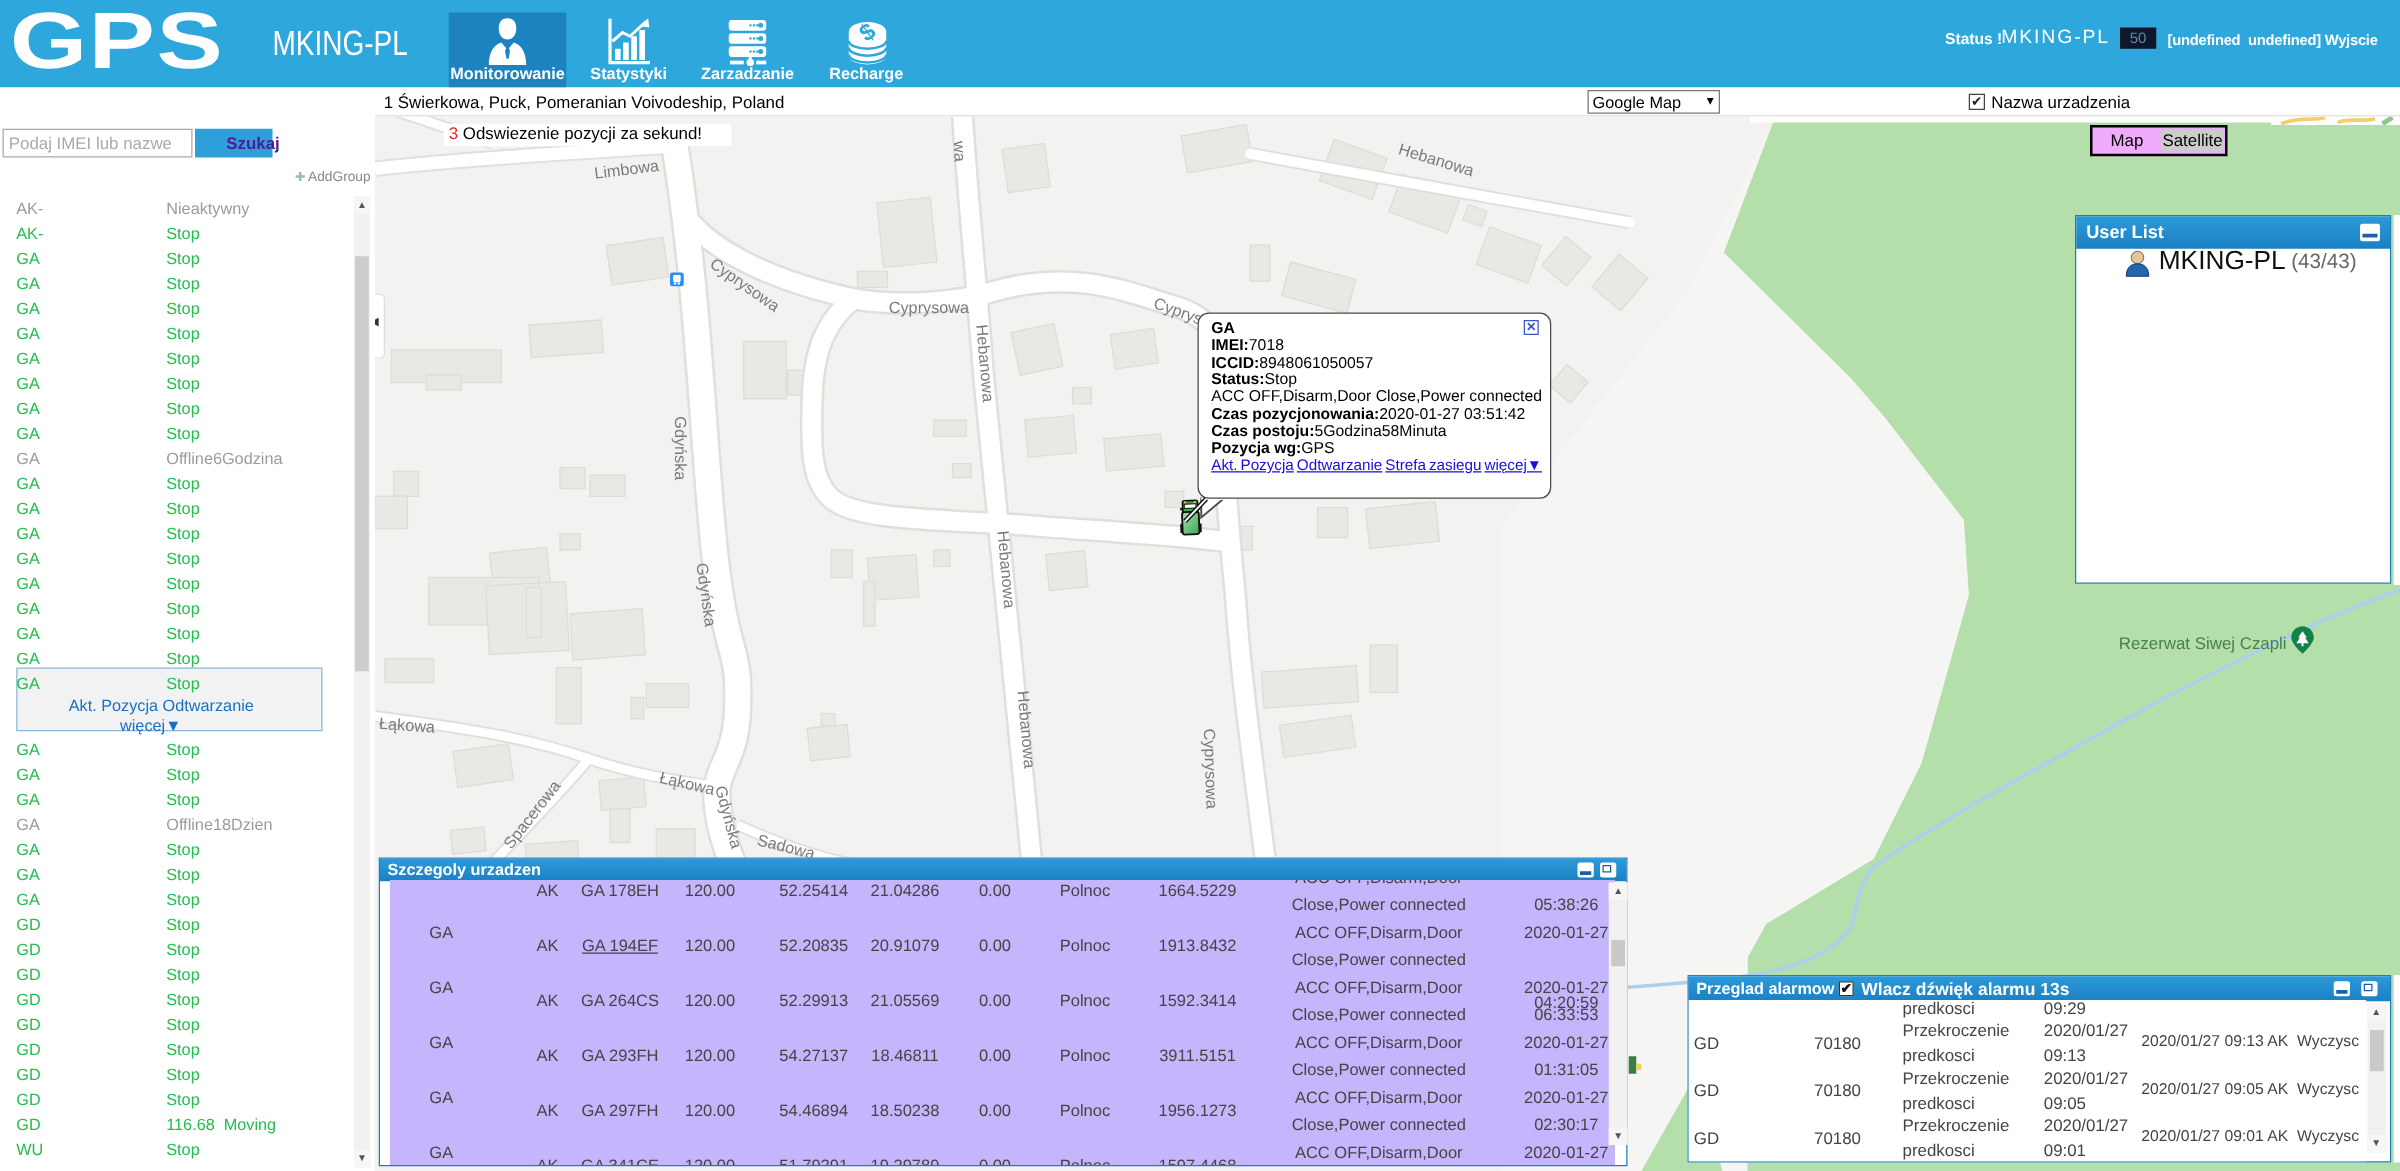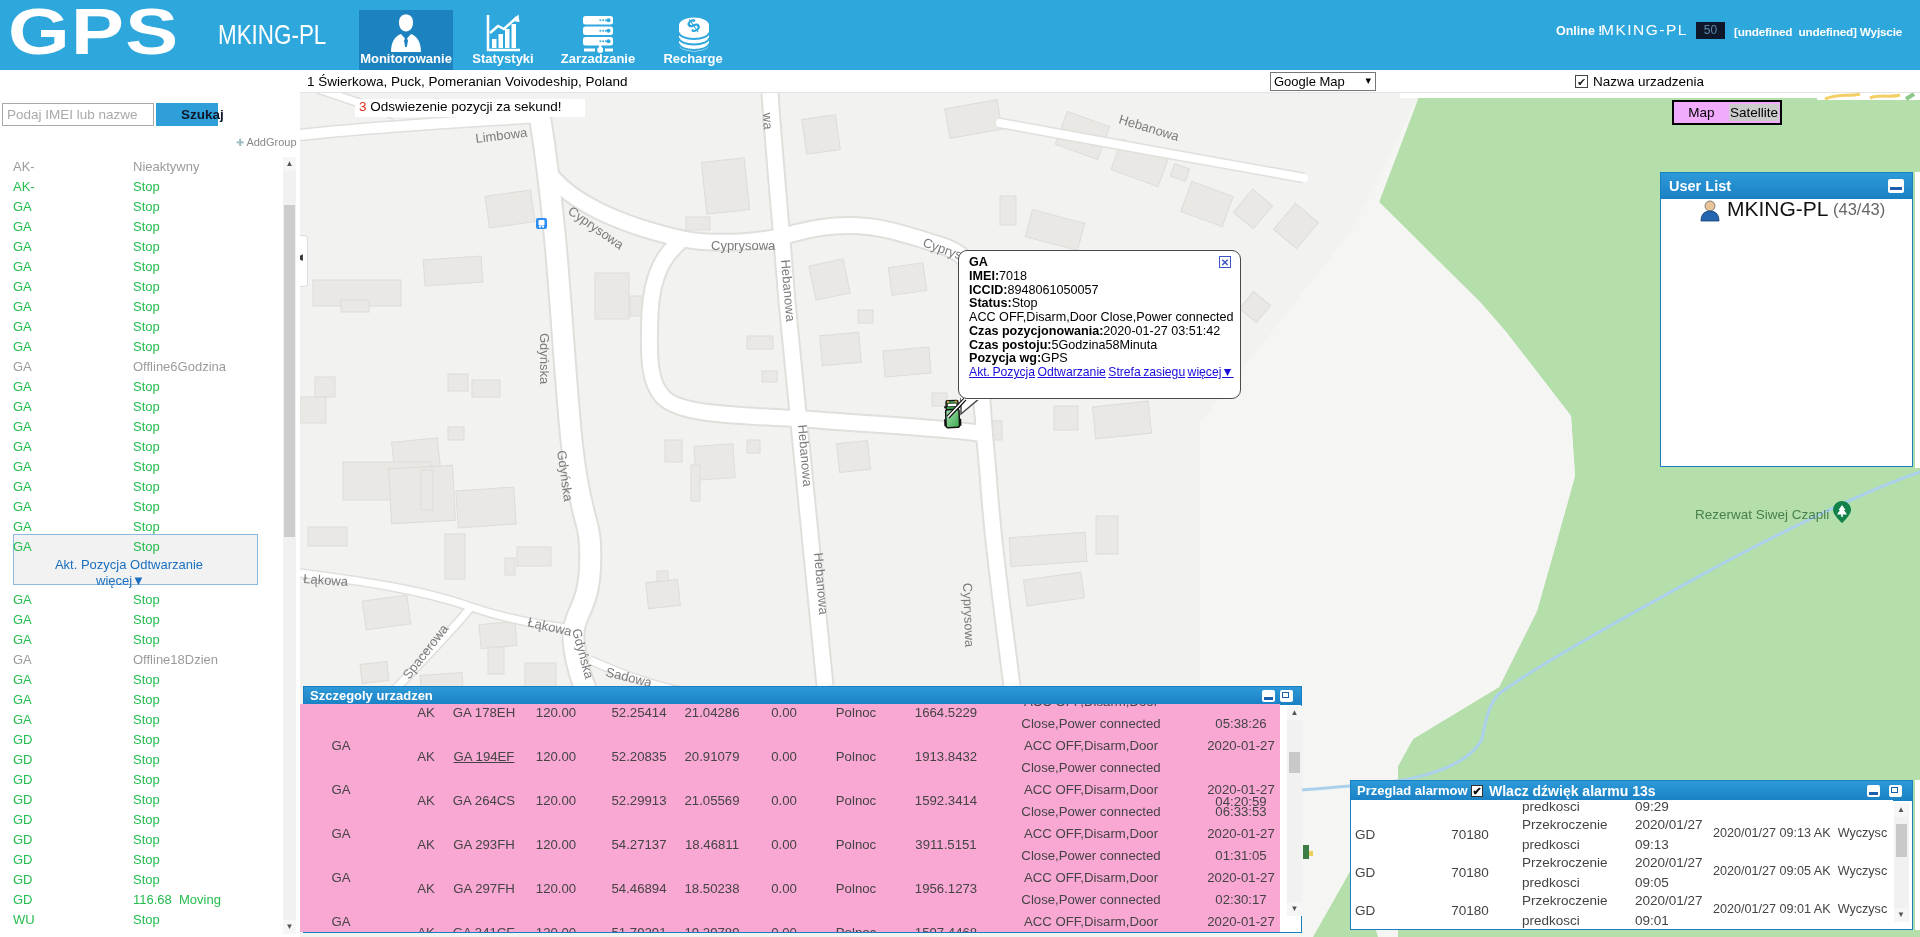--- a/index.html
+++ b/index.html
@@ -21,21 +21,21 @@
 #addr{position:absolute;left:7px;top:4px;font-size:13.5px;color:#000;}
 #gmsel{position:absolute;left:970px;top:2px;width:106px;height:19px;border:1px solid #767676;background:#fff;font-size:13px;color:#000;padding:1px 3px;}
 #gmsel:after{content:"\25BE";position:absolute;right:4px;top:1px;font-size:11px;}
 #nazcb{position:absolute;left:1275px;top:5px;width:13px;height:13px;border:1px solid #444;background:#fff;font-size:11px;line-height:12px;text-align:center;color:#222;}
 #nazlbl{position:absolute;left:1293px;top:4px;font-size:13.5px;}
 
 #side{position:absolute;left:0;top:70px;width:300px;height:867px;background:#fff;}
 #tabs{position:absolute;left:0;top:0;width:300px;height:27px;background:#2ea0d5;color:#fff;font-weight:bold;font-size:12.3px;}
 #tabs span{position:absolute;top:7px;}
 #imei{position:absolute;left:2px;top:33px;width:152px;height:23px;border:1px solid #a9a9a9;font-size:13.5px;color:#aaa;padding-left:4px;line-height:21px;}
-#szukaj{position:absolute;left:156px;top:33px;width:62px;height:23px;background:#2e9fd8;color:#0f172a;font-weight:bold;font-size:13.5px;text-align:center;line-height:23px;padding-left:25px;}
+#szukaj{position:absolute;left:156px;top:33px;width:62px;height:23px;background:#2e9fd8;color:#4c1d95;font-weight:bold;font-size:13.5px;text-align:center;line-height:23px;padding-left:25px;}
 #addgroup{position:absolute;left:236px;top:66px;font-size:11px;color:#888;}
 #addgroup:before{content:"\271A";color:#9bb;font-size:10px;margin-right:2px;}
 .lrow{position:absolute;left:0;width:280px;height:20px;font-size:13px;color:#24bd4e;}
 .lrow .nm{position:absolute;left:13px;top:2px;}
 .lrow .st{position:absolute;left:133px;top:2px;}
 .lrow.gray{color:#9b9b9b;}
 .selbox{position:absolute;left:13px;width:245px;height:51px;border:1px solid #8db9dc;background:#f2f2f2;}
 .sellinks{position:absolute;left:0;width:245px;text-align:center;color:#1a6fc0;font-size:13px;padding-left:13px;}
 .sellinks2{position:absolute;left:96px;color:#1a6fc0;font-size:13px;}
 
@@ -61,21 +61,21 @@
 
 #ulist{left:1660px;top:172px;width:253px;height:295px;}
 #ulist .ptitle{height:26px;font-size:14.5px;line-height:26px;padding-left:8px;}
 #umin{right:8px;top:6px;width:16px;height:14px;}
 #umin .dash{top:8px;width:12px;height:3px;}
 #uname{position:absolute;left:66px;top:24px;font-size:21px;color:#111;}
 #ucount{position:absolute;left:172px;top:27px;font-size:16.5px;color:#666;}
 
 #dpanel{left:303px;top:686px;width:999px;height:247px;}
 #dpanel .ptitle{height:18px;font-size:13px;line-height:18px;padding-left:6px;}
-#dbody{position:absolute;left:300px;top:704px;width:980px;height:228px;overflow:hidden;background:#f9a8d4;}
+#dbody{position:absolute;left:312px;top:704px;width:980px;height:228px;overflow:hidden;background:#c4b5fd;}
 .tc{position:absolute;font-size:13.2px;color:#444;text-align:center;white-space:nowrap;}
 
 #apanel{left:1350px;top:780px;width:563px;height:150px;}
 #apanel .ptitle{height:20px;font-size:13px;line-height:20px;padding-left:6px;}
 #abody{position:absolute;left:1351px;top:800px;width:542px;height:129px;overflow:hidden;background:#fff;}
 .ac{position:absolute;font-size:13.5px;color:#444;white-space:nowrap;}
 .ac.big{font-size:12.6px;}
 #acb{position:absolute;left:120px;top:4px;width:12px;height:12px;background:#fff;border:1px solid #333;color:#111;font-size:11px;line-height:11px;text-align:center;font-weight:bold;}
 #albl{position:absolute;left:138px;top:0px;font-weight:bold;font-size:14px;}
 
@@ -334,21 +334,21 @@
 <path d="M5,12.5 a15,8 0 1 1 30,0 L35,32 a15,6.5 0 0 1 -30,0 Z" fill="#fff"></path>
 <g fill="none" stroke="#2ea7dd" stroke-width="2">
 <path d="M5,19.5 a15,6.5 0 0 0 30,0"></path>
 <path d="M5,25 a15,6.5 0 0 0 30,0"></path>
 <path d="M5,30.5 a15,6.5 0 0 0 30,0"></path>
 </g>
 <text x="20" y="19" text-anchor="middle" font-size="19" font-weight="bold" fill="#2ea7dd" font-family="Liberation Sans" transform="rotate(-35 20 13)">$</text>
 </svg>
       <div class="lbl">Recharge</div>
     </div>
- <div class="hr" style="left:1556px;top:24px;font-size:12.5px;font-weight:bold;">Online !</div>
+ <div class="hr" style="left:1556px;top:24px;font-size:12.5px;font-weight:bold;">Status !</div>
  <div class="hr" style="left:1601px;top:21px;font-size:15.5px;letter-spacing:1.5px;">MKING-PL</div>
  <div class="hr" style="left:1696px;top:22px;width:29px;height:17px;background:#0f172a;color:#5b8aa8;font-size:12px;line-height:17px;text-align:center;">50</div>
  <div class="hr" style="left:1734px;top:25px;font-size:11.8px;font-weight:bold;letter-spacing:-0.2px;">[undefined&nbsp; undefined] Wyjscie</div>
 </div>
 
 <div id="strip">
  <div id="addr">1 Świerkowa, Puck, Pomeranian Voivodeship, Poland</div>
  <div id="gmsel">Google Map</div>
  <div id="nazcb">✔</div>
  <div id="nazlbl">Nazwa urzadzenia</div>

